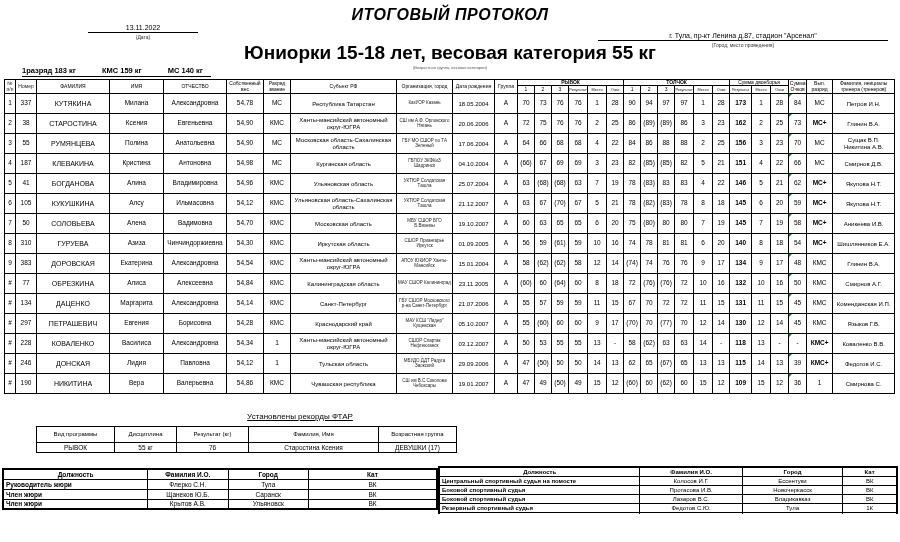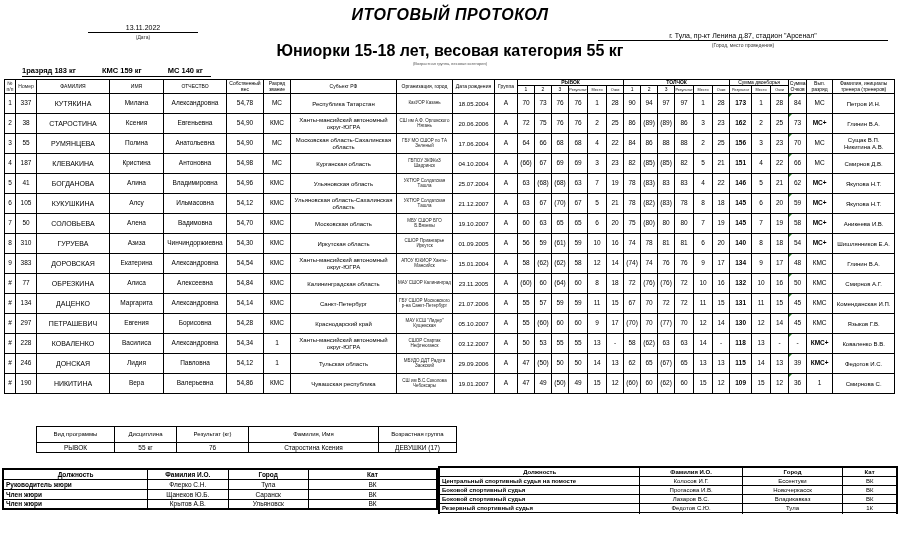--- a/index.html
+++ b/index.html
@@ -9,21 +9,21 @@
   .doc-title { position:absolute; top:6px; left:0; width:100%; text-align:center;
     font-size:16px; font-weight:bold; font-style:italic; letter-spacing:0.5px; }
 
   .date-block { position:absolute; top:24px; left:88px; width:110px; text-align:center; }
   .date-value { font-size:7px; border-bottom:1px solid #000; padding-bottom:1px; }
   .venue-block { position:absolute; top:32px; right:12px; width:290px; text-align:center; }
   .venue-value { font-size:7px; border-bottom:1px solid #000; padding-bottom:1px; }
   .small-label { font-size:5px; color:#333; margin-top:1px; }
 
   .category-block { position:absolute; top:42px; left:0; width:100%; text-align:center; }
-  .category-title { font-size:16px; font-weight:bold; }
+  .category-title { font-size:19px; font-weight:bold; }
   .category-label { font-size:4px; color:#555; margin-top:1px; }
 
   .norms { position:absolute; top:66px; left:22px; font-size:7.5px; font-weight:bold;
     border-bottom:1.5px solid #000; padding-bottom:1px; }
   .norm-item { margin-right:26px; }
   .norm-item:last-child { margin-right:8px; }
 
   table { border-collapse:collapse; table-layout:fixed; }
   td, th { border:1px solid #000; overflow:hidden; vertical-align:middle; text-align:center; }
 
@@ -620,20 +620,21 @@
         <td class="b">109</td>
         <td>15</td>
         <td>12</td>
         <td class="mk">36</td>
         <td>1</td>
         <td class="coach">Смирнова С.</td>
       </tr>
       </tbody>
   </table>
 
+  <div class="records-title">Установлены рекорды ФТАР</div>
 
   <table class="records">
     <colgroup>
       <col style="width:78px">
         <col style="width:62px">
         <col style="width:72px">
         <col style="width:130px">
         <col style="width:78px">
     </colgroup>
     <thead>

